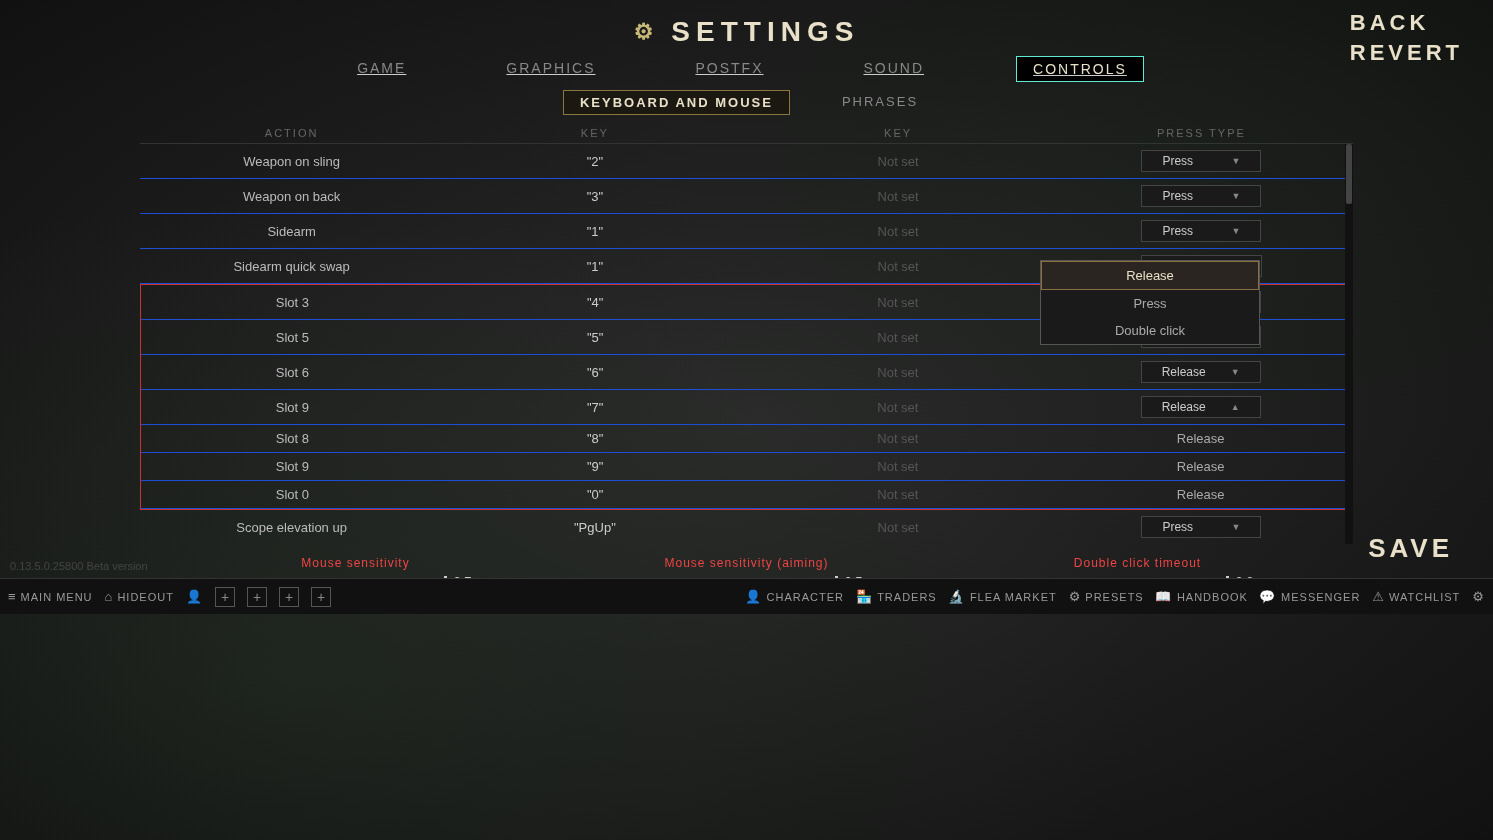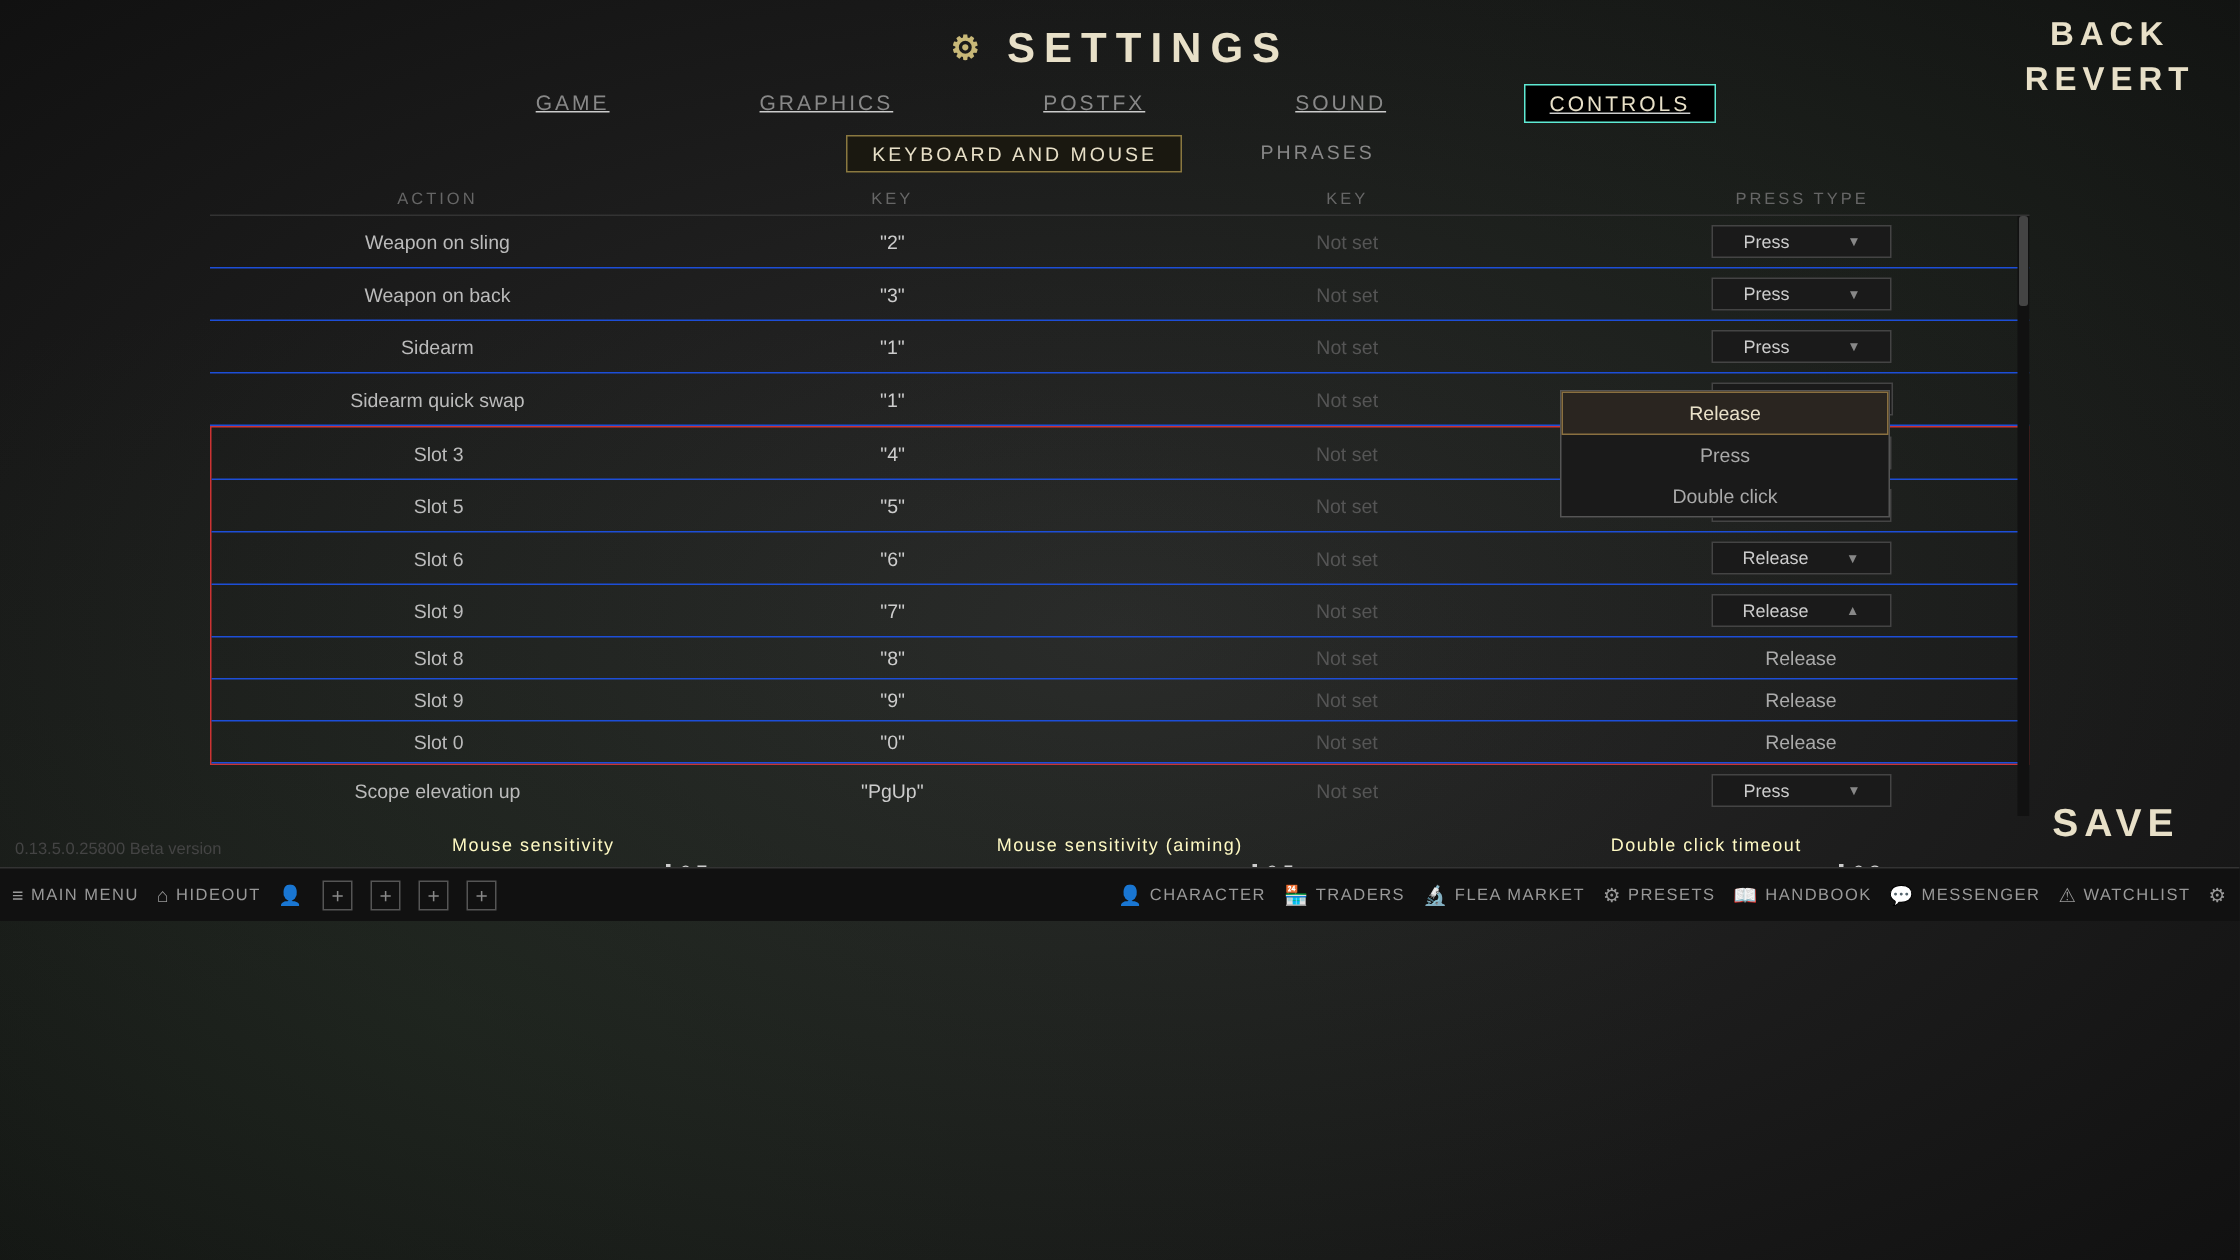--- a/index.html
+++ b/index.html
@@ -55,21 +55,21 @@
       color: #c8b878;
     }
 
     
     .top-right {
       position: absolute;
       top: 10px;
       right: 30px;
       display: flex;
       flex-direction: column;
-      align-items: center;
+      align-items: flex-start;
       gap: 4px;
     }
     .top-btn {
       font-size: 22px;
       font-weight: bold;
       letter-spacing: 4px;
       color: #e8e0c8;
       cursor: pointer;
       text-transform: uppercase;
     }
@@ -111,20 +111,21 @@
       color: #888;
       cursor: pointer;
       padding: 4px 12px;
       text-transform: uppercase;
     }
     .sub-tab.active {
       color: #e8e0c8;
       background: #1a1810;
       border: 1px solid #8a7840;
       padding: 4px 16px;
+      font-weight: bold;
     }
 
     
     .content-area {
       margin: 8px 140px 0;
       position: relative;
     }
 
     
     .table-header {
@@ -246,21 +247,21 @@
     }
     .sens-item {
       display: flex;
       flex-direction: column;
       align-items: center;
       gap: 4px;
       flex: 1;
     }
     .sens-label {
       font-size: 12px;
-      color: #fef9c3;
+      color: #ef4444;
       letter-spacing: 1px;
     }
     .sens-slider-row {
       display: flex;
       align-items: center;
       gap: 8px;
       width: 100%;
       justify-content: center;
     }
     .slider-track {

